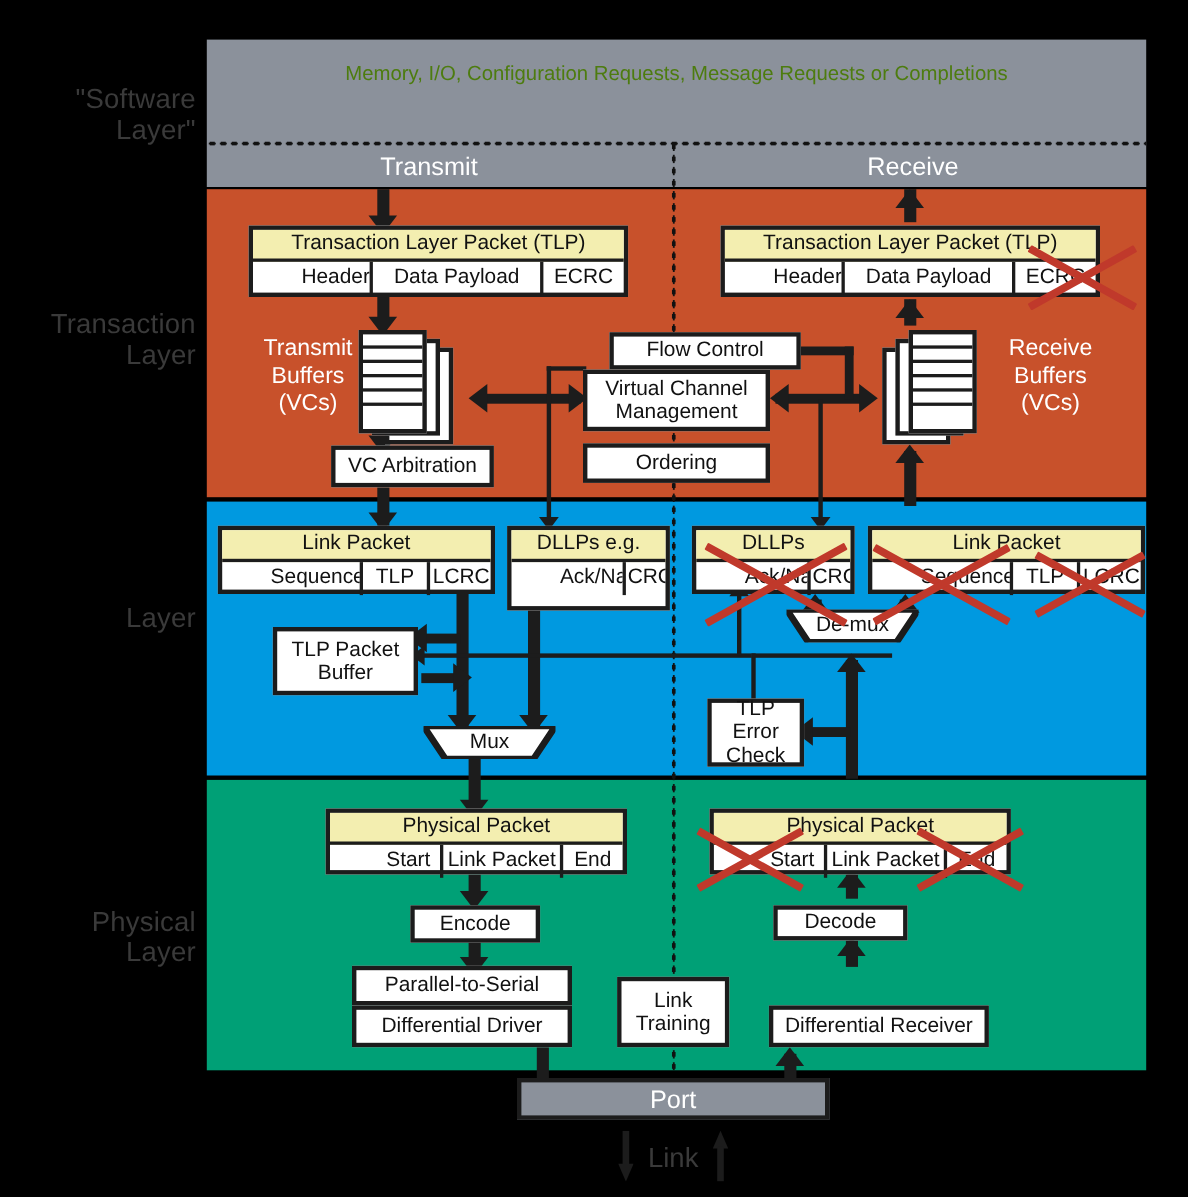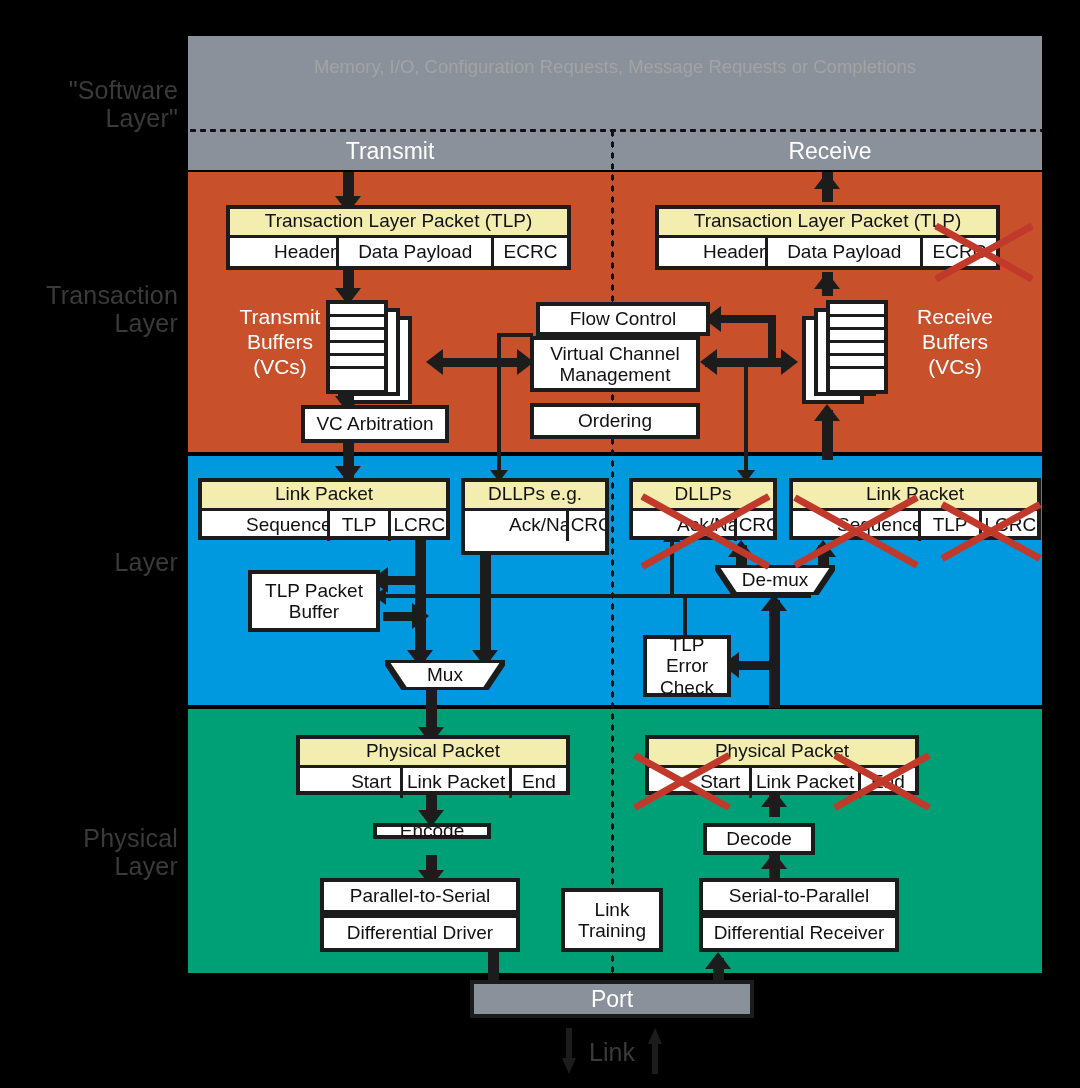--- a/index.html
+++ b/index.html
@@ -37,21 +37,21 @@
   #cap-software    { top: 76px; }
   #cap-transaction { top: 281px; }
   #cap-datalink    { top: 548px; }
   #cap-physical    { top: 824px; }
 
   
   .sw-text {
     position: absolute;
     left: 188px; width: 854px;
     top: 54px;
-    color: #a3a3a3;
+    color: #4d7c0f;
     font-size: 18.5px;
     text-align: center;
     line-height: 1.45;
   }
   .tr-label {
     position: absolute;
     color: #ffffff;
     font-size: 23px;
     text-align: center;
     top: 138px;
@@ -262,21 +262,21 @@
 
   <div class="arr" style="left:343px; top:396px; width:11px; height:15px;"></div>
   <div class="arr-head ah-down" style="left:335px; top:396px;"></div>
 
   <div class="box" id="vc-arbitration" style="left:301px; top:405px; width:148px; height:38px;">VC Arbitration</div>
 
   <div class="arr" style="left:438px; top:358px; width:90px; height:9px;"></div>
   <div class="arr-head ah-left" style="left:426px; top:349px;"></div>
   <div class="arr-head ah-right" style="left:517px; top:349px;"></div>
 
-  <div class="box" id="flow-control" style="left:536px; top:302px; width:174px; height:34px;">Flow Control</div>
+  <div class="box" id="flow-control" style="left:554px; top:302px; width:174px; height:34px;">Flow Control</div>
   <div class="box" id="vc-management" style="left:530px; top:336px; width:170px; height:56px; flex-direction:column;">
     <div>Virtual Channel</div>
     <div>Management</div>
   </div>
   <div class="box" id="ordering" style="left:530px; top:403px; width:170px; height:36px;">Ordering</div>
 
   <div class="thin" style="left:497px; top:333px; width:36px; height:4px;"></div>
   <div class="thin" style="left:497px; top:333px; width:4px; height:145px;"></div>
   <div class="arr-head ah-down-s" style="left:490px; top:470px;"></div>
 
@@ -398,21 +398,21 @@
   </div>
   <div class="xmark" style="left:786px; top:480px; width:140px; height:96px;">
       <i class="a"></i>
       <i class="b"></i>
     </div>
   <div class="xmark" style="left:935px; top:480px; width:112px; height:96px;">
       <i class="a"></i>
       <i class="b"></i>
     </div>
 
-  <div class="mux" id="demux" style="left:715px; top:549px; width:120px; height:30px;margin-top:16px;">
+  <div class="mux" id="demux" style="left:715px; top:538px; width:120px; height:30px;margin-top:16px;">
     <svg class="shape" viewBox="0 0 120 30" preserveAspectRatio="none">
       <polygon points="0,0 120,0 100,30 20,30" fill="#ffffff" stroke="#1c1c1c" stroke-width="6"></polygon>
     </svg>
     <span>De-mux</span>
   </div>
 
   <div class="arr" style="left:736px; top:545px; width:11px; height:20px;"></div>
   <div class="arr-head ah-up" style="left:728px; top:540px;"></div>
   <div class="arr" style="left:818px; top:545px; width:11px; height:20px;"></div>
   <div class="arr-head ah-up" style="left:810px; top:540px;"></div>
@@ -439,21 +439,21 @@
     <div class="pkt-title">Physical Packet</div>
     <div class="pkt-fields">
       <div style="width:73px;">Start</div>
       <div style="width:130px;">Link Packet</div>
       <div style="width:65px;">End</div>
     </div>
   </div>
 
   <div class="arr" style="left:426px; top:795px; width:11px; height:22px;"></div>
   <div class="arr-head ah-down" style="left:418px; top:810px;"></div>
-  <div class="box" id="encode" style="left:373px; top:823px; width:118px; height:16px;">Encode</div>
+  <div class="box" id="encode" style="left:373px; top:823px; width:118px; height:34px;">Encode</div>
   <div class="arr" style="left:426px; top:855px; width:11px; height:22px;"></div>
   <div class="arr-head ah-down" style="left:418px; top:870px;"></div>
 
   <div class="box" id="p2s" style="left:320px; top:878px; width:200px; height:36px;">Parallel-to-Serial</div>
   <div class="box" id="diff-driver" style="left:320px; top:914px; width:200px; height:38px;">Differential Driver</div>
 
   <div class="arr" style="left:488px; top:952px; width:11px; height:50px;"></div>
   <div class="arr-head ah-down" style="left:480px; top:992px;"></div>
 
   <div class="box" id="link-training" style="left:561px; top:888px; width:102px; height:64px; flex-direction:column;">
@@ -474,25 +474,24 @@
   </div>
   <div class="xmark" style="left:628px; top:737px; width:108px; height:82px;">
       <i class="a"></i>
       <i class="b"></i>
     </div>
   <div class="xmark" style="left:828px; top:737px; width:108px; height:82px;">
       <i class="a"></i>
       <i class="b"></i>
     </div>
 
-  <div class="box" id="decode" style="left:703px; top:823px; width:112px; height:32px;">Decode</div>
+  <div class="box" id="decode" style="left:703px; top:823px; width:122px; height:32px;">Decode</div>
   <div class="arr" style="left:769px; top:855px; width:11px; height:24px;"></div>
   <div class="arr-head ah-up" style="left:761px; top:852px;"></div>
 
-  <div class="box" id="s2p" style="left:699px; top:878px; width:200px; height:36px;">Serial-to-Parallel</div>
   <div class="box" id="diff-receiver" style="left:699px; top:914px; width:200px; height:38px;">Differential Receiver</div>
 
   <div class="arr" style="left:713px; top:958px; width:11px; height:44px;"></div>
   <div class="arr-head ah-up" style="left:705px; top:952px;"></div>
 
   <div id="port-box">
     <span>Port</span>
   </div>
   <div id="link-label">
     <span style="display:inline-block; vertical-align:middle; margin-right:6px;">

